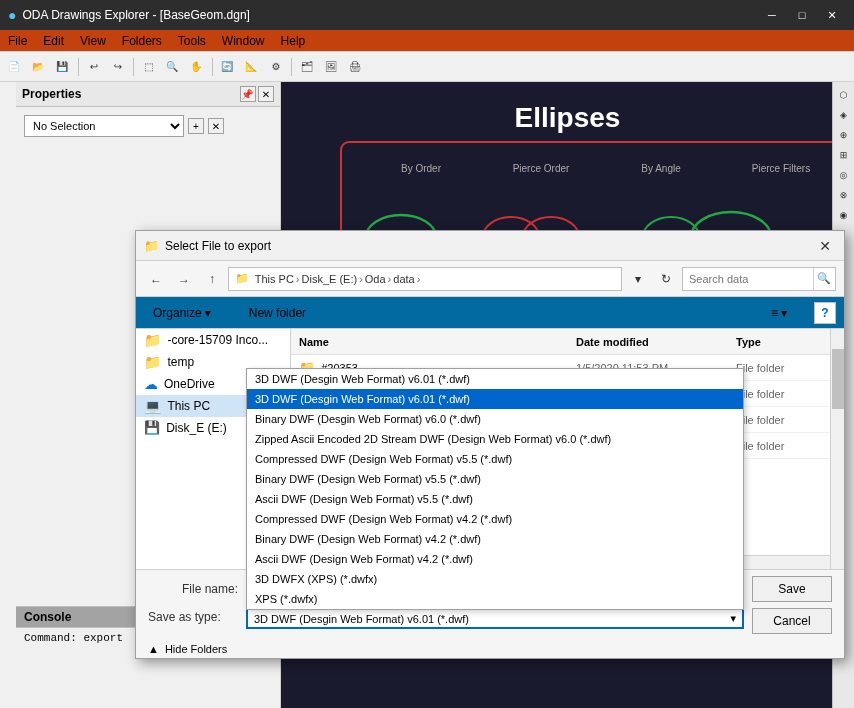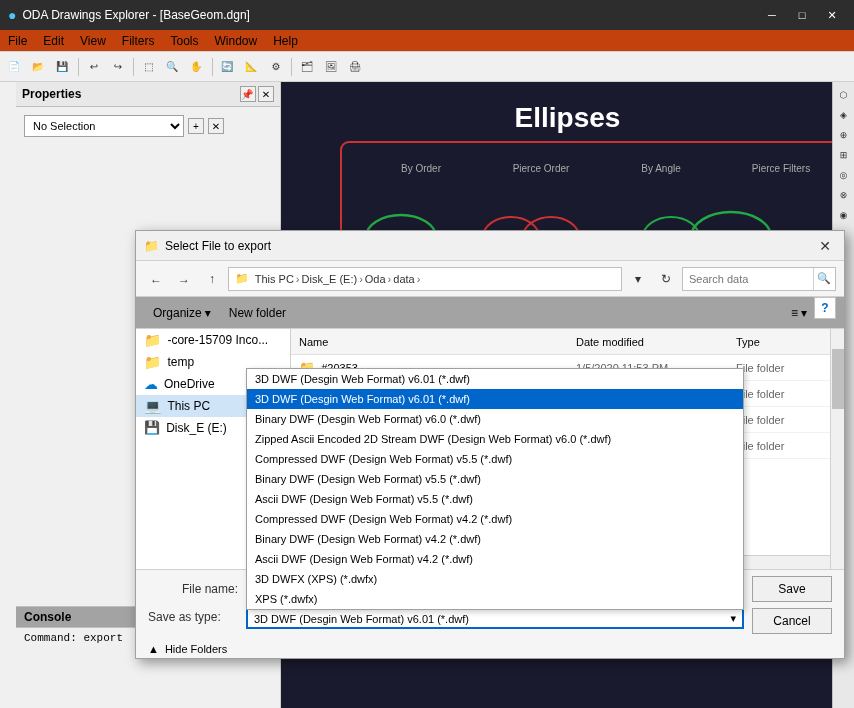--- a/index.html
+++ b/index.html
@@ -291,25 +291,26 @@
       cursor: pointer;
       display: flex; align-items: center; justify-content: center;
       height: 100%;
       border-left: 1px solid #d0d0d0;
       font-size: 11px;
     }
 
     
     .dialog-toolbar {
       height: 32px;
-      background: #a3a3a3;
+      background: #0369a1;
       border-bottom: 1px solid #d0d0d0;
       display: flex;
+      align-items: center;
       padding: 0 8px;
-      gap: 0;
+      gap: 20px;
     }
     .organize-btn {
       display: flex; align-items: center; gap: 3px;
       padding: 3px 8px;
       border: 1px solid transparent;
       background: transparent;
       cursor: pointer;
       font-size: 12px;
     }
     .new-folder-btn {
@@ -374,21 +375,21 @@
       position: relative;
     }
 
     .file-list-header {
       display: flex;
       align-items: center;
       height: 26px;
       border-bottom: 1px solid #e0e0e0;
       background: #f5f5f5;
       font-size: 11px;
-      font-weight: normal;
+      font-weight: bold;
       padding: 0 8px;
     }
     .file-col-name { flex: 1; }
     .file-col-date { width: 160px; }
     .file-col-type { width: 100px; }
 
     .file-row {
       display: flex;
       align-items: center;
       height: 26px;
@@ -522,21 +523,21 @@
       <button class="title-btn">─</button>
       <button class="title-btn">□</button>
       <button class="title-btn close">✕</button>
     </div>
   </div>
 
   <div class="menu-bar">
     <div class="menu-item">File</div>
     <div class="menu-item">Edit</div>
     <div class="menu-item">View</div>
-    <div class="menu-item">Filters</div>
+    <div class="menu-item">Folders</div>
     <div class="menu-item">Tools</div>
     <div class="menu-item">Window</div>
     <div class="menu-item">Help</div>
   </div>
 
   <div class="toolbar">
     <button class="toolbar-btn">📄</button>
     <button class="toolbar-btn">📂</button>
     <button class="toolbar-btn">💾</button>
     <div class="toolbar-sep"></div>

